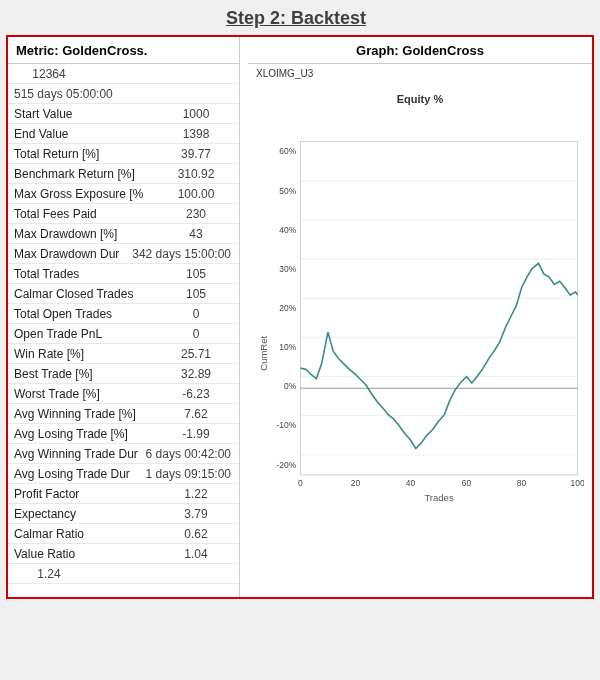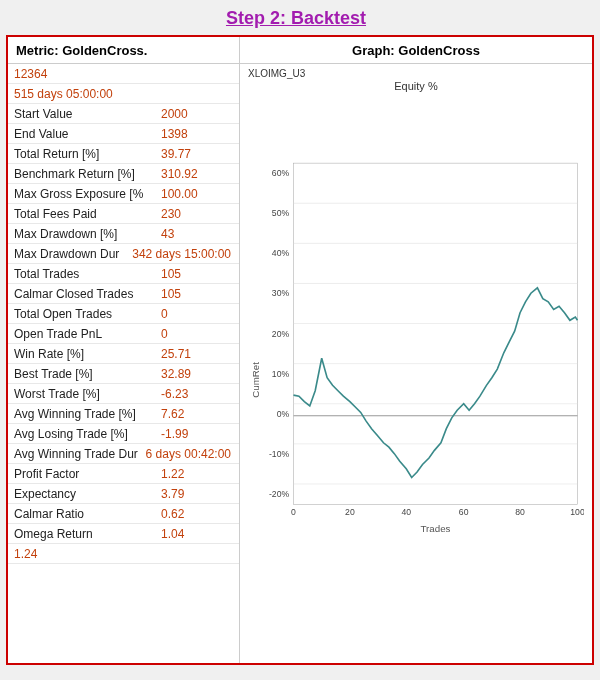--- a/index.html
+++ b/index.html
@@ -9,30 +9,31 @@
       background: #f0f0f0;
       font-family: Arial, sans-serif;
       font-size: 12px;
       overflow: hidden;
     }
     .page-title {
       text-align: center;
       padding: 8px 8px 6px 0;
       font-size: 18px;
       font-weight: bold;
-      color: #a21caf;
+      color: #404040;
       text-decoration: underline;
       background: #f0f0f0;
     }
     .main-container {
       display: flex;
       border: 2px solid #cc0000;
       margin: 0 6px 6px 6px;
       background: #fff;
-      height: 630px;
+      height: 564px;
+      gap: 8px;
     }
     
     .left-panel {
       width: 232px;
       min-width: 232px;
       border-right: 1px solid #ccc;
       overflow-y: auto;
     }
     .left-panel-title {
       background: #fff;
@@ -50,22 +51,22 @@
       min-height: 20px;
     }
     .metric-row.bold-row {
       font-weight: normal;
     }
     .metric-label {
       color: #222;
       flex: 1;
     }
     .metric-value {
-      color: #c2410c;
-      text-align: left;
+      color: #404040;
+      text-align: center;
       min-width: 70px;
     }
     
     .right-panel {
       flex: 1;
       display: flex;
       flex-direction: column;
       padding: 0;
     }
     .right-panel-title {
@@ -84,23 +85,24 @@
       flex: 1;
       position: relative;
       padding: 0 8px 8px 8px;
       display: flex;
       flex-direction: column;
       align-items: center;
     }
     .chart-title {
       font-size: 11px;
       color: #333;
-      margin-top: 1px;
+      margin-top: 14px;
       margin-bottom: 2px;
       text-align: center;
+      font-weight: bold;
     }
     svg.chart {
       width: 100%;
       flex: 1;
     }
   </style>
 </head>
 <body>
 
 <div class="page-title">Step 2:  Backtest</div>
@@ -111,21 +113,21 @@
     <div class="left-panel-title">Metric:  GoldenCross.</div>
     <div id="metrics-container">
         <div class="metric-row">
           <span class="metric-value">12364</span>
         </div>
         <div class="metric-row">
           <span class="metric-value">515 days 05:00:00</span>
         </div>
         <div class="metric-row">
           <span class="metric-label">Start Value</span>
-          <span class="metric-value">2000</span>
+          <span class="metric-value">1000</span>
         </div>
         <div class="metric-row">
           <span class="metric-label">End Value</span>
           <span class="metric-value">1398</span>
         </div>
         <div class="metric-row bold-row">
           <span class="metric-label">Total Return [%]</span>
           <span class="metric-value">39.77</span>
         </div>
         <div class="metric-row">
@@ -181,34 +183,38 @@
           <span class="metric-value">7.62</span>
         </div>
         <div class="metric-row">
           <span class="metric-label">Avg Losing Trade [%]</span>
           <span class="metric-value">-1.99</span>
         </div>
         <div class="metric-row">
           <span class="metric-label">Avg Winning Trade Dur</span>
           <span class="metric-value">6 days 00:42:00</span>
         </div>
+        <div class="metric-row">
+          <span class="metric-label">Avg Losing Trade Dur</span>
+          <span class="metric-value">1 days 09:15:00</span>
+        </div>
         <div class="metric-row bold-row">
           <span class="metric-label">Profit Factor</span>
           <span class="metric-value">1.22</span>
         </div>
         <div class="metric-row">
           <span class="metric-label">Expectancy</span>
           <span class="metric-value">3.79</span>
         </div>
         <div class="metric-row">
           <span class="metric-label">Calmar Ratio</span>
           <span class="metric-value">0.62</span>
         </div>
         <div class="metric-row">
-          <span class="metric-label">Omega Return</span>
+          <span class="metric-label">Value Ratio</span>
           <span class="metric-value">1.04</span>
         </div>
         <div class="metric-row">
           <span class="metric-value">1.24</span>
         </div>
       </div>
   </div>
 
   <div class="right-panel">
     <div class="right-panel-title">Graph:  GoldenCross</div>

